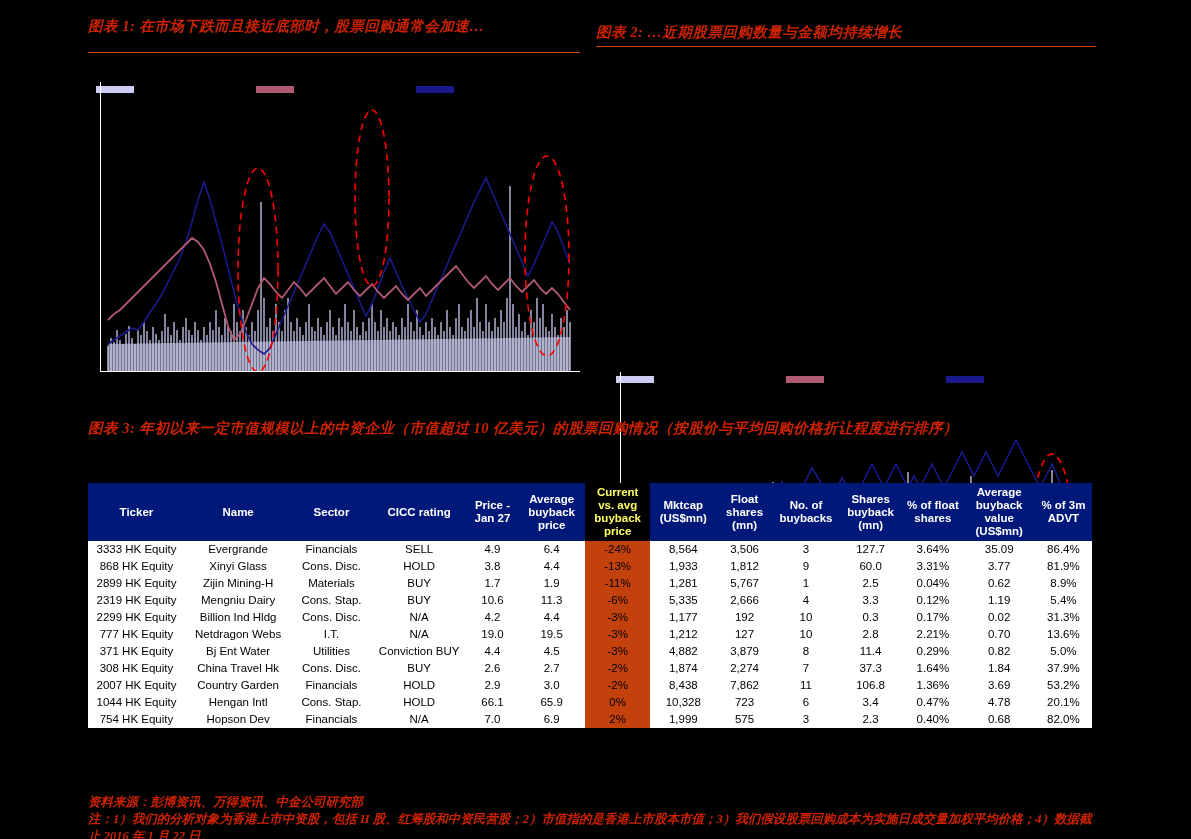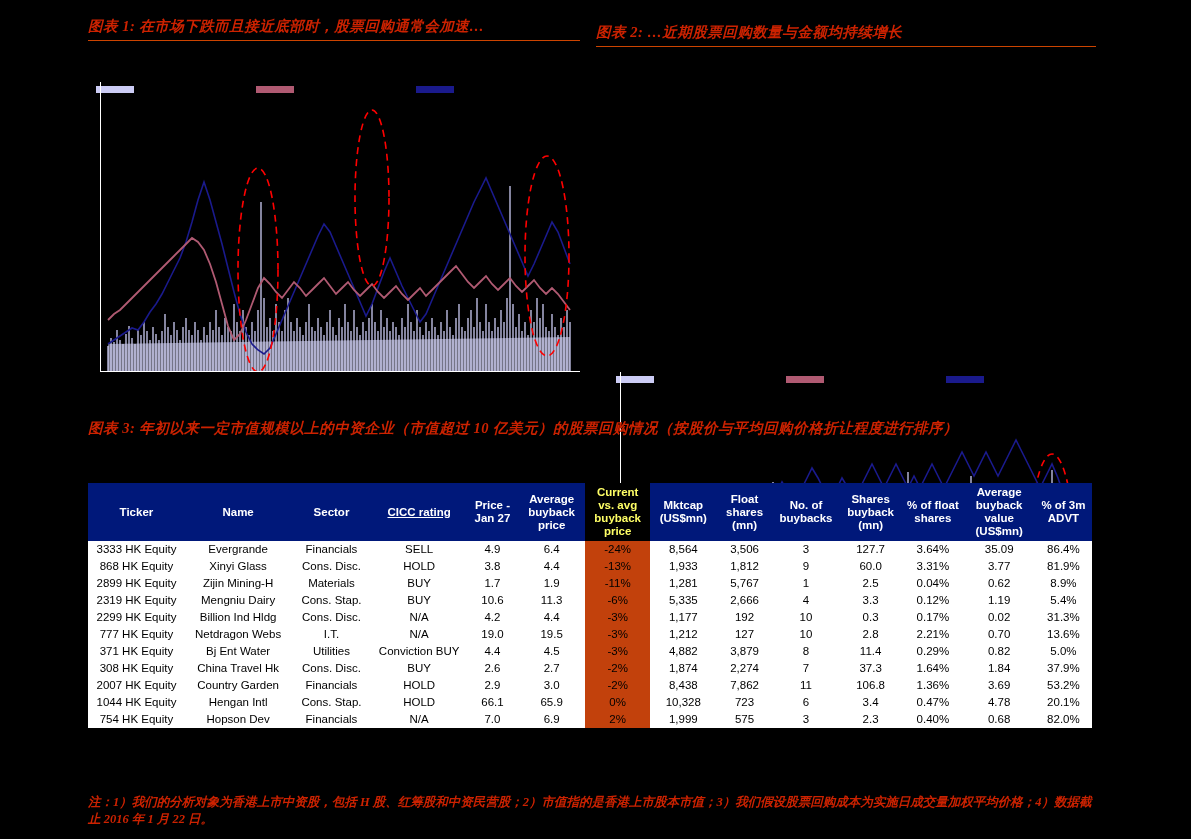--- a/index.html
+++ b/index.html
@@ -36,21 +36,21 @@
 
   .foot{
     color:#cc2200;font-family:"Liberation Serif",serif;font-weight:bold;font-style:italic;
     font-size:12.5px;line-height:17px;
   }
 </style>
 </head>
 <body>
 
 <div class="panel" style="left:88px;top:16px;width:492px;">
-  <div class="chart-title title-rule" style="padding-bottom:4px;">图表 1: 在市场下跌而且接近底部时，股票回购通常会加速…</div>
+  <div class="chart-title title-rule" style="padding-bottom:16px;">图表 1: 在市场下跌而且接近底部时，股票回购通常会加速…</div>
 </div>
 
 <div class="panel chart-box" style="left:100px;top:82px;width:480px;height:290px;">
 
   <div class="legend-swatch" style="left:-4px;top:4px;width:38px;background:#ccccf5;"></div>
   <div class="legend-swatch" style="left:156px;top:4px;width:38px;background:#b05a72;"></div>
   <div class="legend-swatch" style="left:316px;top:4px;width:38px;background:#1a1a8c;"></div>
 
   <svg width="480" height="290" viewBox="0 0 480 290">
 
@@ -408,21 +408,21 @@
   <div class="chart-title">图表 3: 年初以来一定市值规模以上的中资企业（市值超过 10 亿美元）的股票回购情况（按股价与平均回购价格折让程度进行排序）</div>
 </div>
 
 <div class="panel tablewrap" style="left:88px;top:483px;width:1004px;">
   <table id="buyback-table">
     <thead>
       <tr>
           <th style="width: 96px;">Ticker</th>
           <th style="width: 108px;">Name</th>
           <th style="width: 82px;">Sector</th>
-          <th style="width: 92px; text-decoration: underline;">CICC rating</th>
+          <th style="width: 92px;">CICC rating</th>
           <th style="width: 56px;">Price - Jan 27</th>
           <th style="width: 68px;">Average buyback price</th>
           <th class="hl" style="width: 66px;">Current vs. avg buyback price</th>
           <th style="width: 66px;">Mktcap (US$mn)</th>
           <th style="width: 58px;">Float shares (mn)</th>
           <th style="width: 62px;">No. of buybacks</th>
           <th style="width: 62px;">Shares buyback (mn)</th>
           <th style="width: 66px; margin-left: 32px;">% of float shares</th>
           <th style="width: 76px;">Average buyback value (US$mn)</th>
           <th style="width: 62px;">% of 3m ADVT</th>
@@ -603,14 +603,15 @@
           <td>2.3</td>
           <td>0.40%</td>
           <td>0.68</td>
           <td>82.0%</td>
         </tr>
       </tbody>
   </table>
 </div>
 
 <div class="panel" style="left:88px;top:794px;width:1010px;">
+  <div class="foot">资料来源：彭博资讯、万得资讯、中金公司研究部</div>
   <div class="foot">注：1）我们的分析对象为香港上市中资股，包括 H 股、红筹股和中资民营股；2）市值指的是香港上市股本市值；3）我们假设股票回购成本为实施日成交量加权平均价格；4）数据截止 2016 年 1 月 22 日。</div>
 </div>
 
 </body></html>

